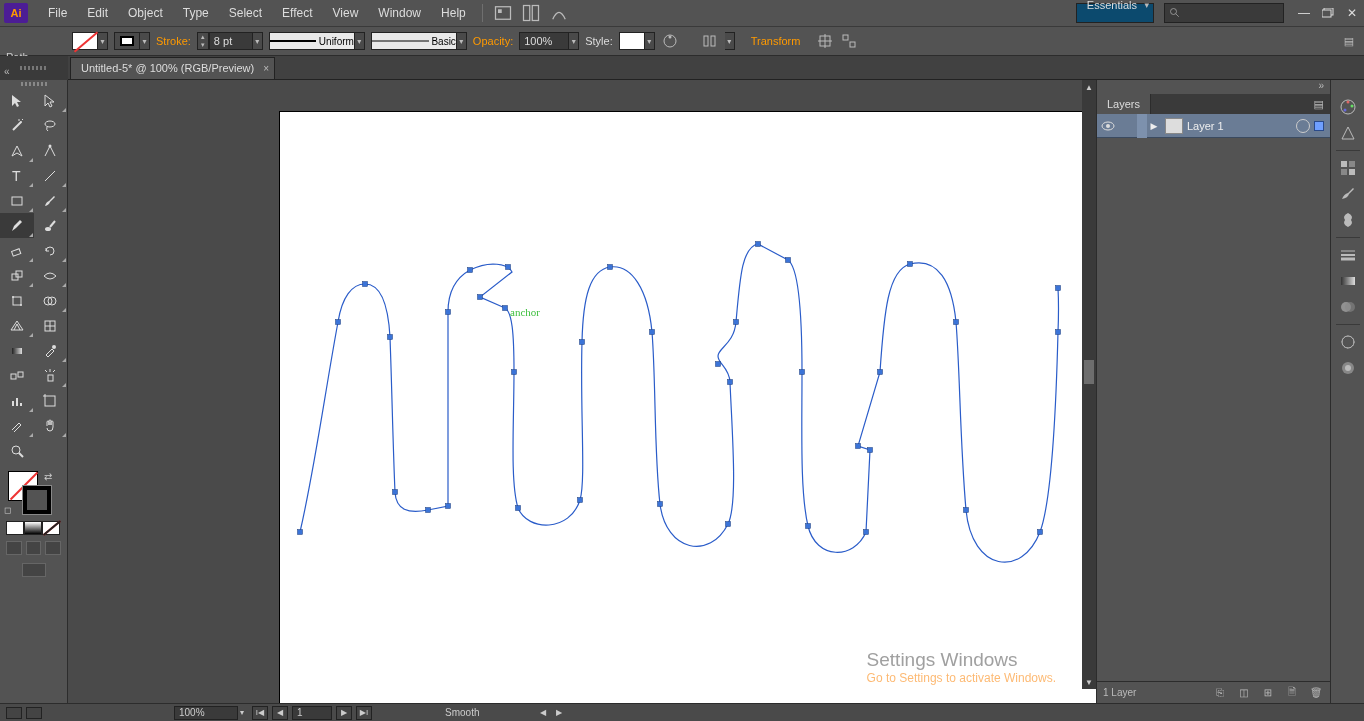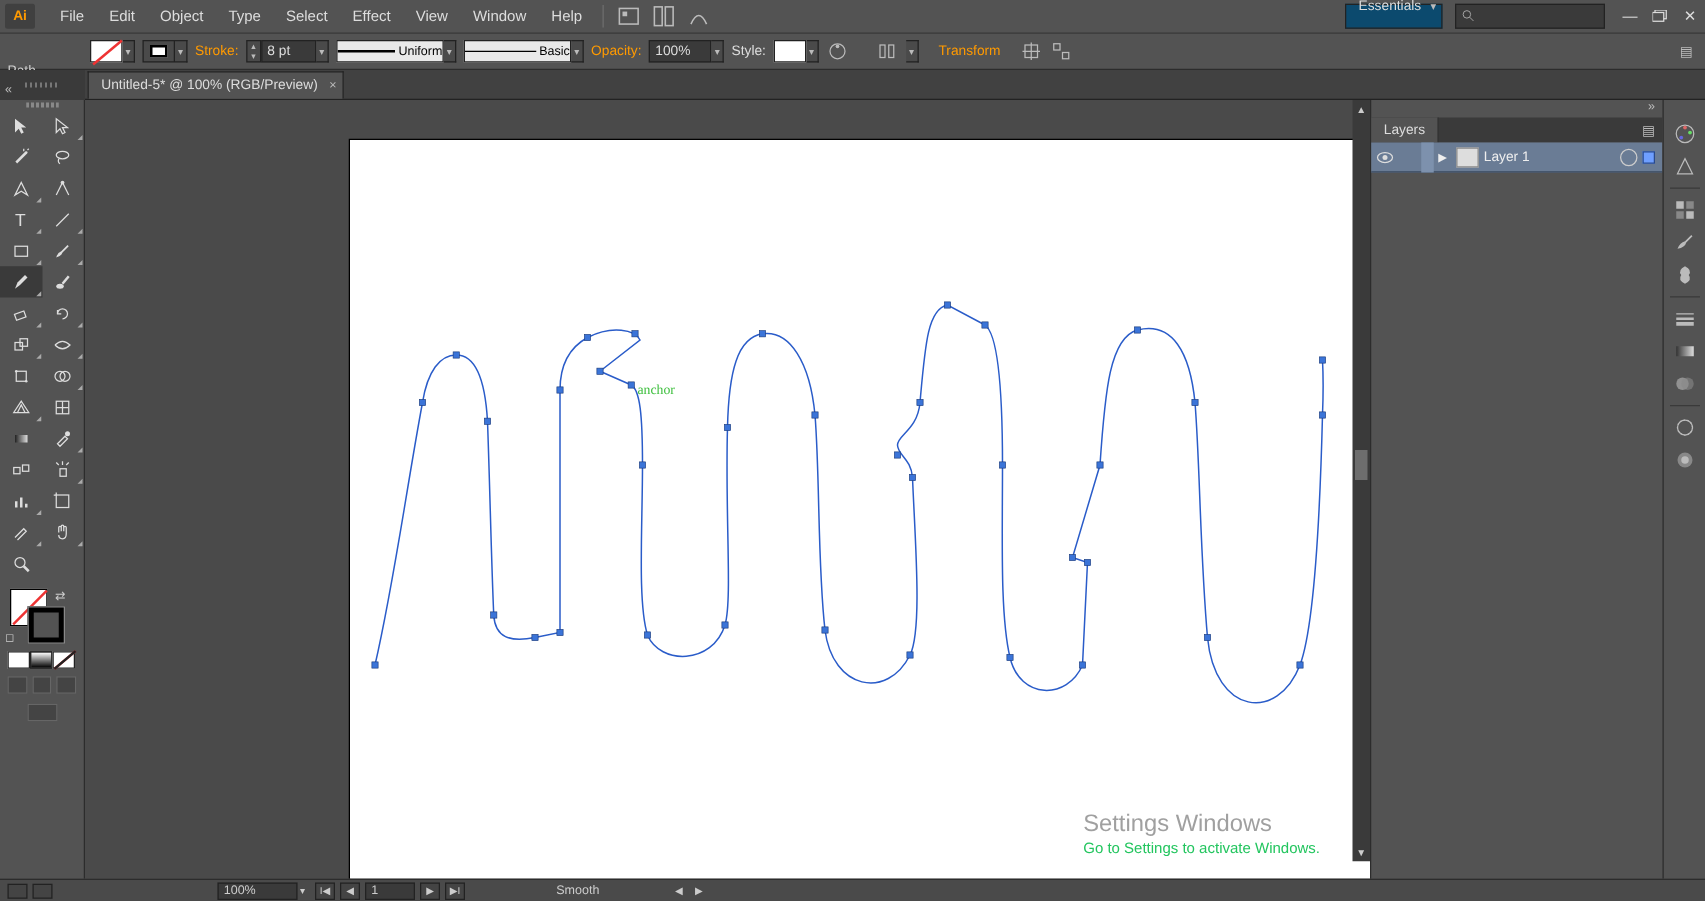--- a/index.html
+++ b/index.html
@@ -1,19 +1,19 @@
 <!DOCTYPE html>
 <html><head>
 <meta charset="utf-8">
 <style>
   * { margin: 0; padding: 0; box-sizing: border-box; user-select: none; font-family: "Segoe UI", Tahoma, sans-serif; }
   html,body { width: 1364px; height: 721px; background:#4a4a4a; overflow:hidden; color:#ddd; }
   
   .menubar { height:26px; background:#535353; display:flex; align-items:center; font-size:12px; padding-left:4px; }
-  .ai-logo { width:24px; height:20px; background:#404040; color:#ff9a00; font-weight:bold; font-size:11px; display:flex; align-items:center; justify-content:center; border-radius:2px; margin-right:10px;}
+  .ai-logo { width:24px; height:20px; background:#4c1d95; color:#ff9a00; font-weight:bold; font-size:11px; display:flex; align-items:center; justify-content:center; border-radius:2px; margin-right:10px;}
   .menubar .item { padding:0 10px; line-height:26px; cursor:default; }
   .menubar .spacer { flex:1; }
   .menubar .divider { width:1px; height:18px; background:#6f6f6f; margin:0 6px;}
   .menubar .menuicon { width:20px; height:18px; display:flex; align-items:center; justify-content:center; color:#ccc; margin:0 4px; }
   .workspace-switch { height:20px; padding:0 16px 16px 10px; background:#0c4a6e; border:1px solid #222; display:flex; align-items:center; font-size:11px; position:relative; margin-right:10px;}
   .workspace-switch::after { content:"▾"; position:absolute; right:4px; font-size:9px; color:#bbb;}
   .searchbox { height:20px; width:120px; background:#3a3a3a; border:1px solid #222; display:flex; align-items:center; font-size:11px; padding-left:4px; color:#999; margin-right:8px;}
   .winbtn { width:20px; height:16px; display:flex; align-items:center; justify-content:center; margin:0 2px; color:#ddd; }
   
   .controlbar { height:30px; background:#535353; border-top:1px solid #3a3a3a; border-bottom:1px solid #2c2c2c; display:flex; align-items:center; font-size:11px; padding:0 6px; gap:6px;}
@@ -57,21 +57,21 @@
   
   .canvas-wrap { flex:1; background:#4a4a4a; position:relative; overflow:hidden;}
   .scroll-v { position:absolute; right:0; top:0; width:14px; bottom:14px; background:#3a3a3a;}
   .scroll-v .thumb{ position:absolute; left:2px; right:2px; top:46%; height:24px; background:#6d6d6d;}
   .scroll-v .arr{position:absolute;left:0;right:0;height:14px;display:flex;align-items:center;justify-content:center;font-size:8px;color:#ccc;}
   .artboard { position:absolute; left:212px; top:32px; width:866px; height:616px; background:#fff; box-shadow:0 0 0 1px #000;}
   .path-svg { position:absolute; left:0; top:0; }
   .anchor-label { position:absolute; color:#3dbf3d; font-size:11px; font-family:Tahoma; }
   .watermark { position:absolute; right:40px; bottom:18px; text-align:left; color:#8f8f8f;}
   .watermark .t1 { font-size:19px; color:#a0a0a0;}
-  .watermark .t2 { font-size:12px; color:#22c55e;}
+  .watermark .t2 { font-size:12px; color:#fdba74;}
   
   .panel-col { width:234px; background:#535353; border-left:1px solid #2c2c2c; display:flex; flex-direction:column;}
   .panel-col .topexpand{ height:14px; font-size:10px; color:#bbb; text-align:right; padding-right:6px;}
   .panel-tab { height:20px; background:#3a3a3a; display:flex; align-items:center;}
   .panel-tab span { background:#535353; height:20px; padding:0 10px; font-size:11px; display:flex; align-items:center; border-right:1px solid #2c2c2c;}
   .layer-row { height:24px; background:#6a7c95; border-bottom:1px solid #3a4a60; display:flex; align-items:center; font-size:11px; color:#eee;}
   .layer-row .vis { width:22px; display:flex; justify-content:center;}
   .layer-row .lock { width:18px;}
   .layer-row .col { width:10px; height:24px; background:#7d91ad;}
   .layer-row .tw { width:14px; text-align:center; font-size:9px;}
@@ -519,20 +519,29 @@
           </svg>
         </div>
       <div class="lock"></div>
       <div class="col"></div>
       <div class="tw">▶</div>
       <div class="thumb"></div>
       <span>Layer 1</span>
       <div class="target"></div>
       <div class="selbox"></div>
     </div>
+    <div class="panel-footer">
+      <span>1 Layer</span>
+      <div class="sp"></div>
+      <div class="ic">⎘</div>
+      <div class="ic">◫</div>
+      <div class="ic">⊞</div>
+      <div class="ic">🗎</div>
+      <div class="ic">🗑</div>
+    </div>
   </div>
 
   <div class="dock">
     <div class="dicon">
         <svg viewBox="0 0 20 20" width="20" height="20">
           <circle cx="10" cy="10" r="7" fill="none" stroke="#bbb"></circle>
           <circle cx="10" cy="5" r="1.5" fill="#d66"></circle>
           <circle cx="14" cy="9" r="1.5" fill="#6d6"></circle>
           <circle cx="7" cy="13" r="1.5" fill="#66d"></circle>
         </svg>

